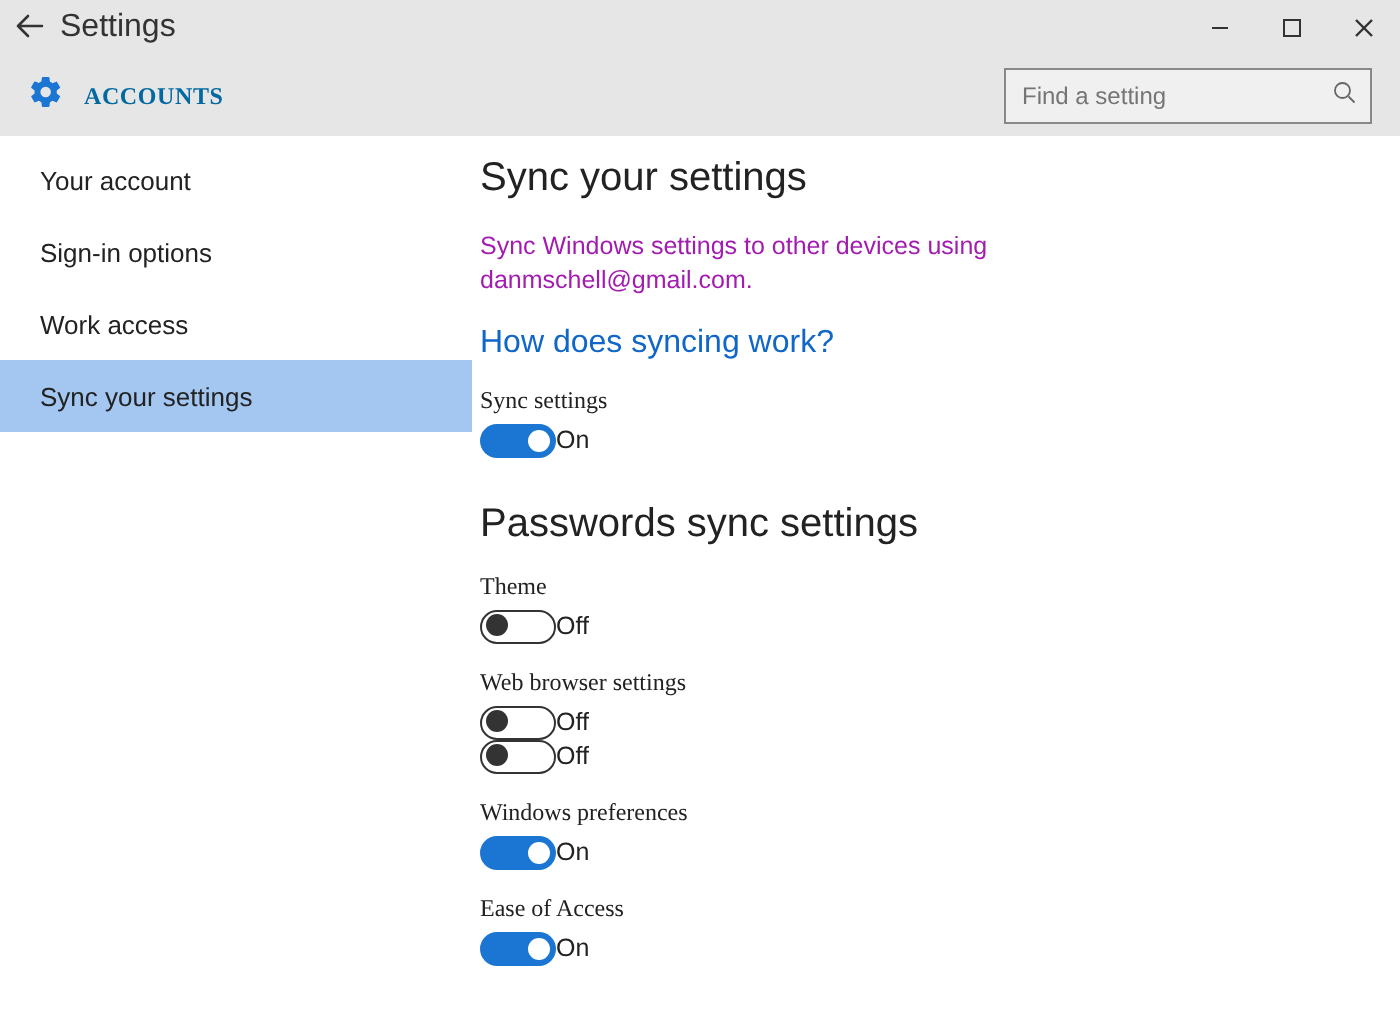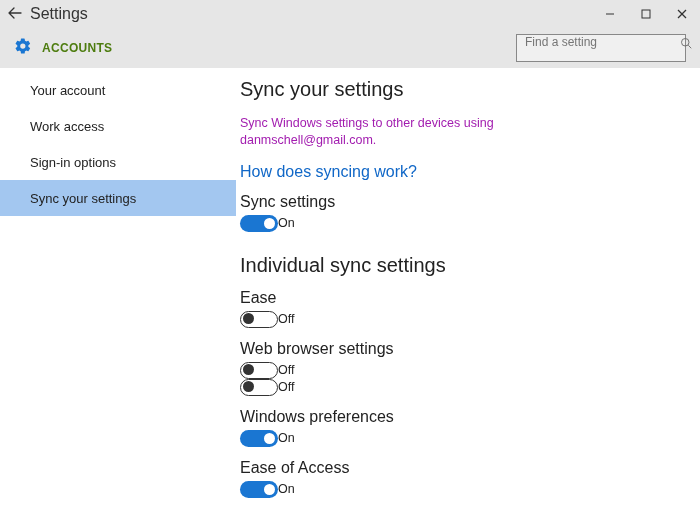--- a/index.html
+++ b/index.html
@@ -7,37 +7,37 @@
 
   .titlebar { height: 28px; background: #e6e6e6; display: flex; align-items: center; }
   .titlebar .back { width: 30px; text-align: center; font-size: 14px; color: #333; cursor: pointer; }
   .titlebar .title { font-size: 16px; color: #333; }
   .titlebar .spacer { flex: 1; }
   .winbtn { width: 36px; height: 28px; display: flex; align-items: center; justify-content: center; font-size: 11px; color: #333; cursor: pointer; }
   .winbtn.close { font-size: 14px; }
 
   .header { height: 40px; background: #e6e6e6; display: flex; align-items: center; padding: 0 14px 0 14px; }
   .gear { width: 18px; height: 18px; margin-right: 10px; }
-  .htitle { font-size: 12px; font-weight: 600; color: #4d7c0f; letter-spacing: 0.3px; }
+  .htitle { font-size: 12px; font-weight: 600; color: #0369a1; letter-spacing: 0.3px; font-family: Liberation Serif, serif; }
   .header .spacer { flex: 1; }
-  .search { width: 170px; height: 28px; border: 1px solid #888; background: #f0f0f0; display: flex; align-items: flex-start; padding: 0 8px; }
+  .search { width: 184px; height: 28px; border: 1px solid #888; background: #f0f0f0; display: flex; align-items: center; padding: 0 8px; }
   .search input { flex: 1; border: none; background: transparent; font-size: 12px; color: #555; outline: none; }
   .search .sicon { width: 12px; height: 12px; }
 
   .body { display: flex; height: calc(516px - 68px); }
   .sidebar { width: 236px; padding-top: 4px; }
-  .sidebar .item { height: 36px; display: flex; align-items: center; padding-left: 30px; font-size: 13px; color: #222; cursor: pointer; }
+  .sidebar .item { height: 36px; display: flex; align-items: center; padding-left: 20px; font-size: 13px; color: #222; cursor: pointer; }
   .sidebar .item.selected { background: #a3c7f0; }
 
   .content { flex: 1; padding: 10px 24px 0 4px; overflow: hidden; }
   .h1 { font-size: 20px; font-weight: 400; color: #222; margin-bottom: 14px; }
   .h2 { font-size: 20px; font-weight: 400; color: #222; margin: 22px 0 12px 0; }
   .desc { font-size: 12.5px; color: #a21caf; line-height: 1.35; max-width: 280px; margin-bottom: 14px; }
   .link { font-size: 16px; color: #1067c7; cursor: pointer; display: inline-block; }
-  .setting-label { font-size: 16px; color: #222; margin-top: 12px; margin-bottom: 4px; }
+  .setting-label { font-size: 12px; color: #222; margin-top: 12px; margin-bottom: 4px; font-family: Liberation Serif, serif; }
   .toggle-row { display: flex; align-items: center; }
   .toggle { width: 38px; height: 17px; border-radius: 10px; position: relative; cursor: pointer; }
   .toggle .knob { width: 11px; height: 11px; border-radius: 50%; position: absolute; top: 3px; }
   .toggle.on { background: #1a76d2; }
   .toggle.on .knob { background: #fff; right: 3px; }
   .toggle.off { background: #fff; border: 1.5px solid #333; }
   .toggle.off .knob { background: #333; left: 2px; top: 1.5px; }
   .toggle-state { font-size: 12.5px; color: #222; }
 </style>
 </head>
@@ -84,41 +84,41 @@
           <circle cx="7" cy="7" r="5" stroke="#666" stroke-width="1.2" fill="none"></circle>
           <line x1="11" y1="11" x2="15" y2="15" stroke="#666" stroke-width="1.2"></line>
         </svg>
     </span>
   </div>
 </div>
 
 <div class="body">
   <div class="sidebar">
     <div class="item">Your account</div>
+    <div class="item">Sign-in options</div>
     <div class="item">Work access</div>
-    <div class="item">Sign-in options</div>
     <div class="item selected">Sync your settings</div>
   </div>
 
   <div class="content">
     <div class="h1">Sync your settings</div>
     <div class="desc">Sync Windows settings to other devices using danmschell@gmail.com.</div>
     <div class="link">How does syncing work?</div>
 
     <div class="setting-label">Sync settings</div>
     <div class="toggle-row">
       <div class="toggle on">
           <div class="knob"></div>
         </div>
       <div class="toggle-state">On</div>
     </div>
 
-    <div class="h2">Individual sync settings</div>
+    <div class="h2">Passwords sync settings</div>
 
-    <div class="setting-label">Ease</div>
+    <div class="setting-label">Theme</div>
     <div class="toggle-row">
       <div class="toggle off">
           <div class="knob"></div>
         </div>
       <div class="toggle-state">Off</div>
     </div>
 
     <div class="setting-label">Web browser settings</div>
     <div class="toggle-row">
       <div class="toggle off">

